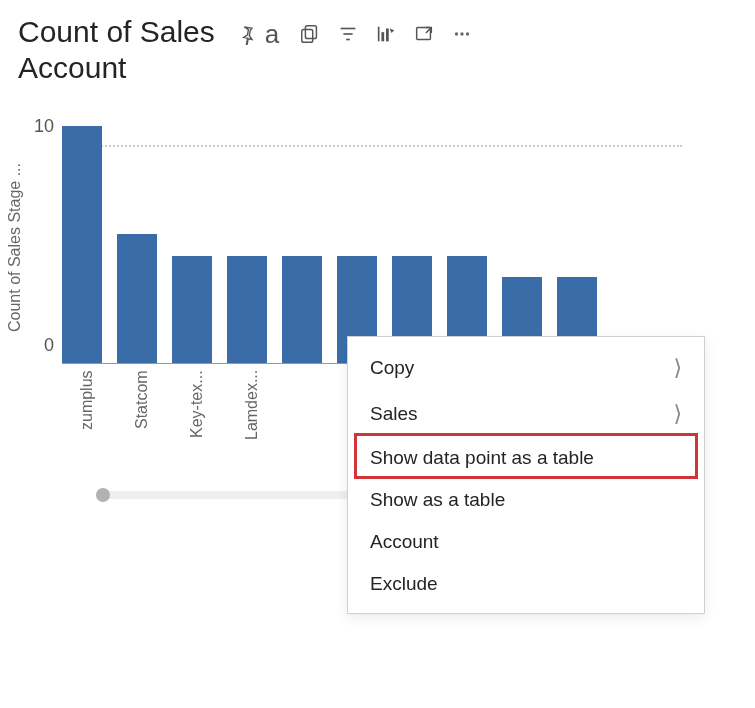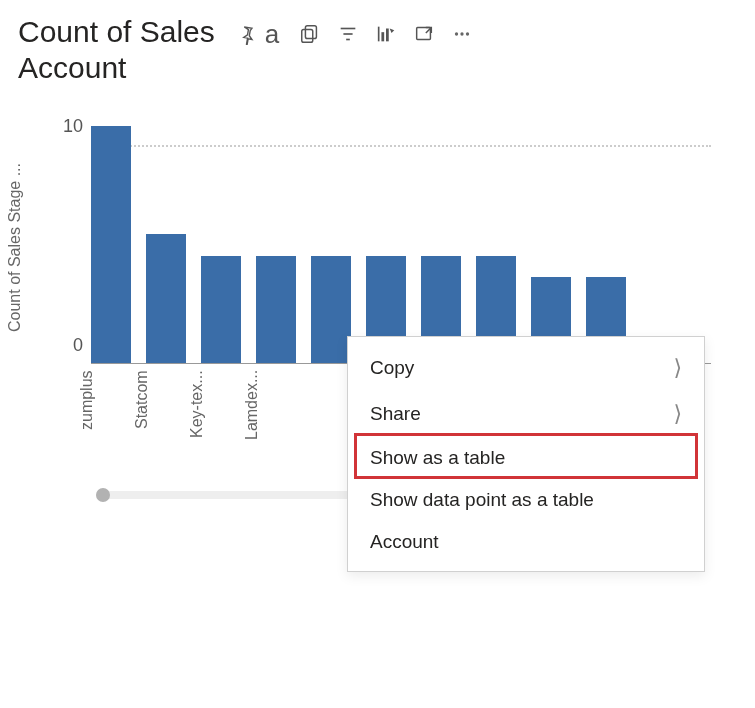--- a/index.html
+++ b/index.html
@@ -65,21 +65,21 @@
     position: absolute;
     left: 6px;
     top: 240px;
     transform: rotate(-90deg);
     transform-origin: left top;
     font-size: 16px;
     color: #666;
     white-space: nowrap;
   }
   .plot {
-    margin-left: 73px;
+    margin-left: 44px;
     position: relative;
     height: 260px;
     width: 620px;
     text-decoration: underline;
   }
   .ytick {
     position: absolute;
     right: 100%;
     margin-right: 8px;
     font-size: 18px;
@@ -272,26 +272,29 @@
     <div class="scroll-thumb"></div>
   </div>
 </div>
 
 <div class="context-menu">
   <div class="menu-item">
     <span>Copy</span>
     <span class="chevron">⟩</span>
   </div>
   <div class="menu-item">
-    <span>Share</span>
+    <span>Sales</span>
     <span class="chevron">⟩</span>
   </div>
   <div class="menu-item">
+    <span>Show data point as a table</span>
+  </div>
+  <div class="menu-item">
     <span>Show as a table</span>
   </div>
   <div class="menu-item">
-    <span>Show data point as a table</span>
-  </div>
-  <div class="menu-item">
     <span>Account</span>
+  </div>
+  <div class="menu-item">
+    <span>Exclude</span>
   </div>
   <div class="highlight-box" style="left:6px; top:96px; width:344px; height:46px;"></div>
 </div>
 
 </body></html>

